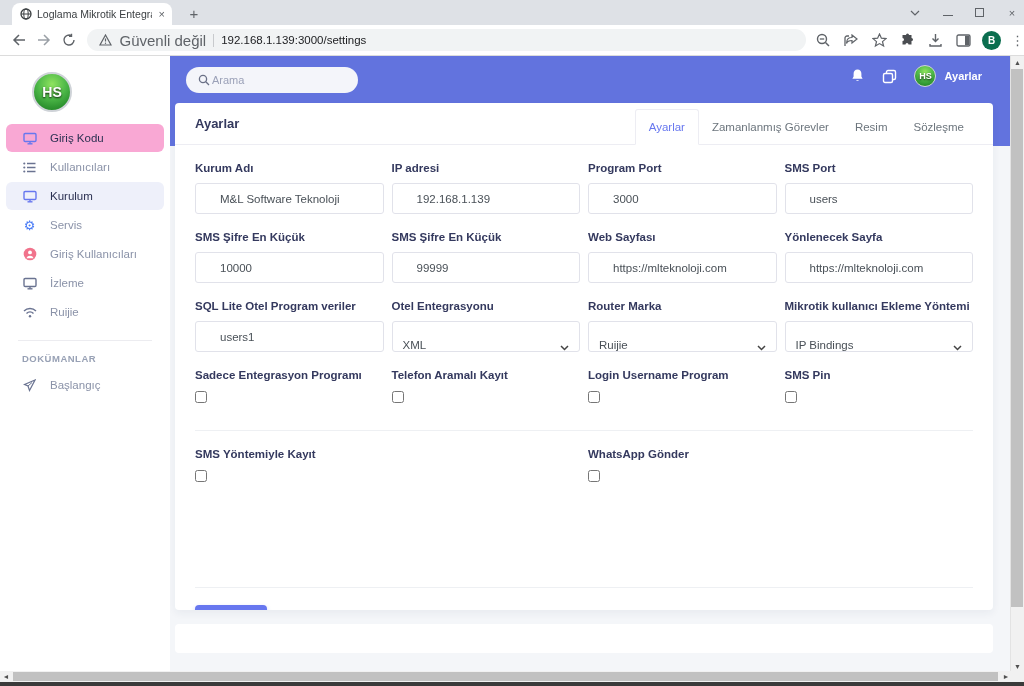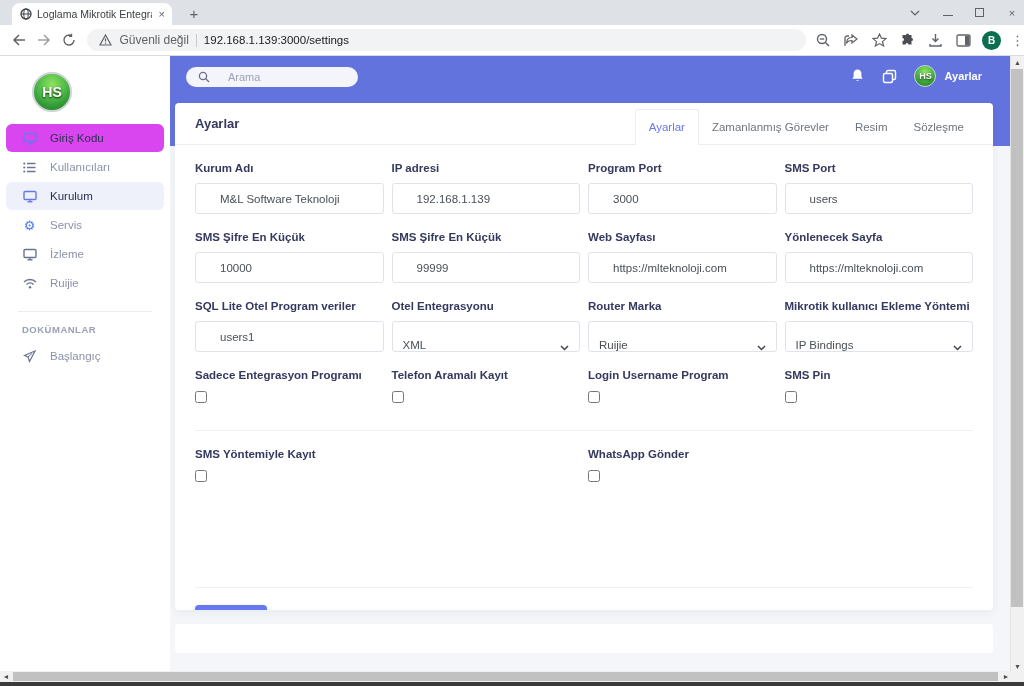--- a/index.html
+++ b/index.html
@@ -18,21 +18,21 @@
   .wincontrols { position:absolute; right:6px; top:0; height:25px; display:flex; align-items:center; gap:22px; color:#5f6368; }
   .wc { width:12px; height:12px; display:flex; align-items:center; justify-content:center; font-size:11px; }
   .wc-min  { border-bottom:1px solid #5f6368; height:6px; width:10px; }
   .wc-max  { border:1px solid #5f6368; width:9px; height:9px; }
 
   .toolbar { position:absolute; left:0; top:25px; width:1024px; height:31px; background:#fff;
              border-bottom:1px solid #dcdcdc; display:flex; align-items:center; }
   .navbtn { width:26px; display:flex; justify-content:center; align-items:center; }
   .omnibox { margin-left:6px; width:742px; height:22px; background:#f1f3f4; border-radius:11px;
              display:flex; align-items:center; gap:7px; padding:0 12px; }
-  .omni-sec { font-size:12px; color:#5f6368; white-space:nowrap; }
+  .omni-sec { font-size:15px; color:#5f6368; white-space:nowrap; }
   .omni-div { width:1px; height:13px; background:#c8cacd; }
   .omni-url { font-size:11.5px; color:#202124; white-space:nowrap; }
   .tb-right { display:flex; align-items:center; gap:10px; margin-left:8px; }
   .tb-ic { width:18px; height:18px; display:flex; align-items:center; justify-content:center; }
   .avatar-b { width:19px; height:19px; border-radius:50%; background:#0b6e4f; color:#fff; font-size:10px;
               font-weight:bold; display:flex; align-items:center; justify-content:center; }
   .kebab { font-size:13px; color:#5f6368; }
 
   
   .sidebar { position:absolute; left:0; top:56px; width:170px; height:616px; background:#fff; z-index:3; }
@@ -42,30 +42,30 @@
   
   .logo { position:absolute; left:32px; top:16px; }
   .hs-circle { border-radius:50%; background:radial-gradient(circle at 50% 28%, #8fe35f 0%, #4db848 45%, #2e9430 75%, #1f7a24 100%);
                border:2px solid #cfd3d8; display:flex; align-items:center; justify-content:center;
                color:#fff; font-weight:bold; text-shadow:0 1px 2px rgba(0,0,0,.85); }
   .hs-big { width:40px; height:40px; font-size:14px; }
   .hs-small { width:22px; height:22px; font-size:9px; border-width:1px; }
   .menu { position:absolute; left:6px; top:68px; width:158px; }
   .mi { display:flex; align-items:center; gap:13px; height:28px; padding-left:16px; border-radius:6px;
         font-size:11.5px; color:#8a92a8; margin-bottom:1px; cursor:pointer; }
-  .mi.hl1 { background:#d946ef; color:#2c3152; }
+  .mi.hl1 { background:#f9a8d4; color:#2c3152; }
   .mi.hl2 { background:#eef0fa; color:#2c3152; }
   .mi .ic { width:15px; display:flex; justify-content:center; }
   .side-div { border-top:1px solid #ececf0; margin:14px 12px 12px 12px; }
   .sec-hdr { font-size:9.5px; font-weight:bold; letter-spacing:.5px; color:#98a1b5; padding-left:16px; margin-bottom:7px; }
   .gear-glyph { font-size:13px; color:#4a7cf6; line-height:1; }
 
   
-  .searchpill { position:absolute; left:16px; top:11px; width:172px; height:20px; background:#f4f5fa;
-                border-radius:13px; display:flex; align-items:center; gap:18px; padding:0 12px; }
+  .searchpill { position:absolute; left:16px; top:11px; width:172px; height:26px; background:#f4f5fa;
+                border-radius:13px; display:flex; align-items:center; gap:2px; padding:0 12px; }
   .searchpill input { border:none; outline:none; background:transparent; font-size:11px; color:#53586e; width:110px;
                       font-family:"Liberation Sans", sans-serif; }
   .searchpill input::placeholder { color:#9ba1b8; }
   .top-right { position:absolute; right:28px; top:9px; display:flex; align-items:center; gap:17px; }
   .top-user { display:flex; align-items:center; gap:8px; color:#fff; font-size:11px; font-weight:bold; }
 
   
   .card { position:absolute; left:175px; top:103px; width:818px; height:507px; background:#fff;
           border-radius:4px; box-shadow:0 3px 8px rgba(40,50,90,.06); z-index:2; overflow:hidden; }
   .card-hd { height:42px; display:flex; align-items:flex-end; padding-left:20px; border-bottom:1px solid #ededf3; }
@@ -272,20 +272,30 @@
           </svg>
       </span>
       <span>Kurulum</span>
     </div>
     <div class="mi">
       <span class="ic gear-glyph">⚙</span>
       <span>Servis</span>
     </div>
     <div class="mi">
       <span class="ic">
+        <svg width="14" height="14" viewBox="0 0 14 14">
+            <circle cx="7" cy="7" r="6.3" fill="#ee5a78" opacity=".85"></circle>
+            <circle cx="7" cy="5.4" r="1.9" fill="#fff"></circle>
+            <path d="M3.4 11.2 a3.9 3.9 0 0 1 7.2 0" fill="#fff"></path>
+          </svg>
+      </span>
+      <span>Giriş Kullanıcıları</span>
+    </div>
+    <div class="mi">
+      <span class="ic">
         <svg width="14" height="13" viewBox="0 0 14 13">
             <rect x="1" y="1.5" width="12" height="8" rx="1.2" stroke="#6a7391" stroke-width="1.4" fill="none"></rect>
             <line x1="7" y1="9.5" x2="7" y2="11.5" stroke="#6a7391" stroke-width="1.4"></line>
             <line x1="4.5" y1="11.8" x2="9.5" y2="11.8" stroke="#6a7391" stroke-width="1.4"></line>
           </svg>
       </span>
       <span>İzleme</span>
     </div>
     <div class="mi">
       <span class="ic">

